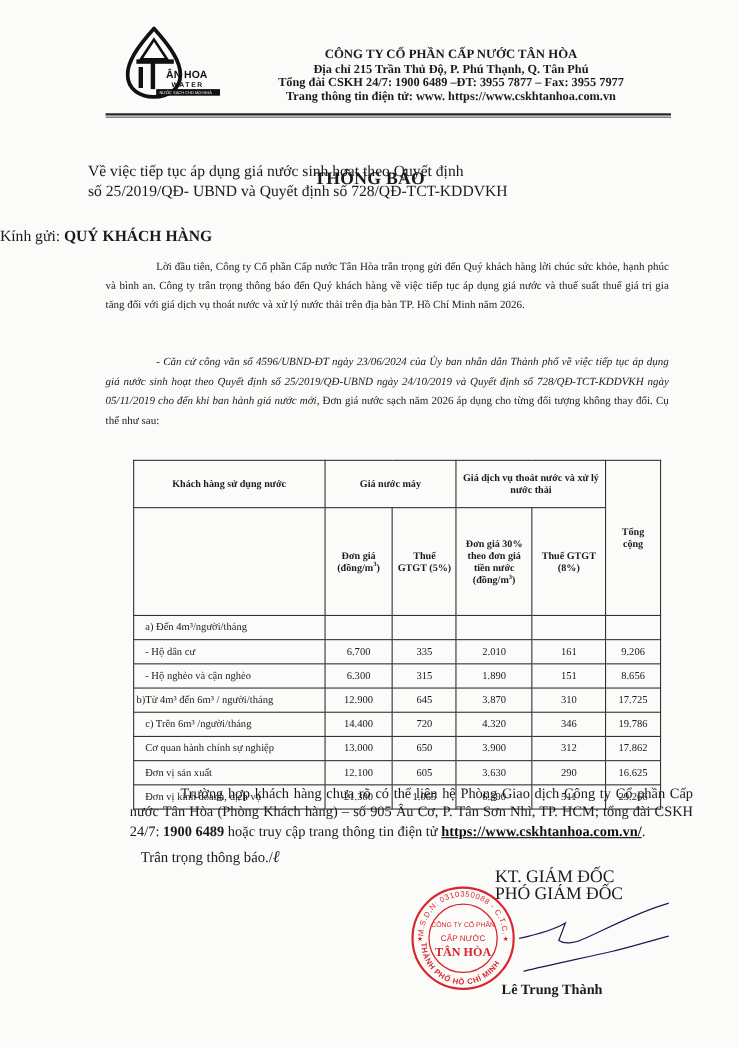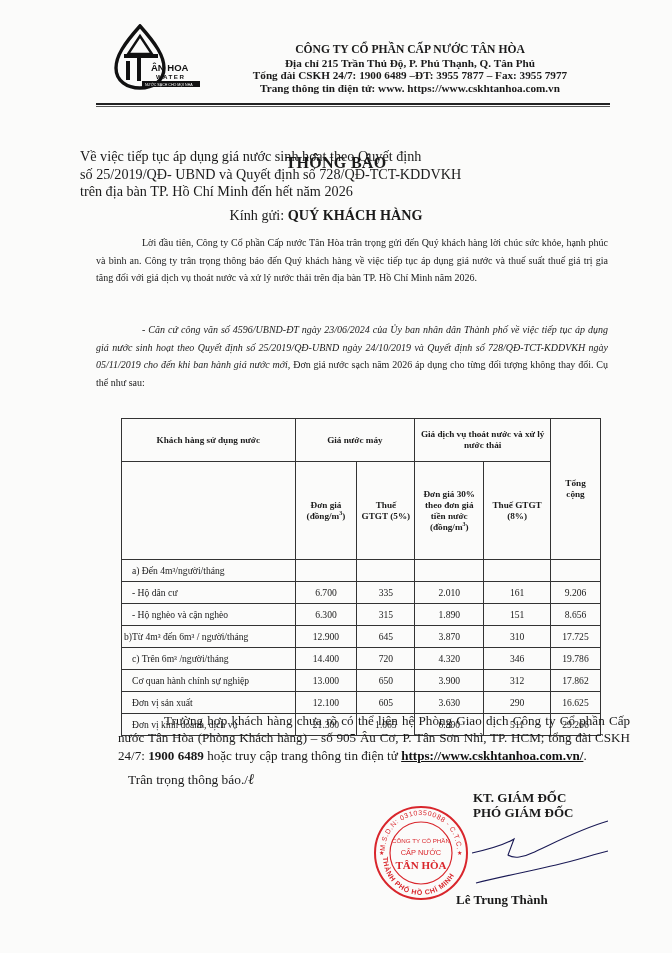--- a/index.html
+++ b/index.html
@@ -13,21 +13,21 @@
              font-weight: bold; font-size: 11.2px; line-height: 12.6px; }
   .company .name { font-size: 11.6px; font-family: Liberation Serif, serif; }
   .hr-thick { position: absolute; left: 96px; width: 514px; top: 103px; height: 2px; background: #222; }
   .hr-thin  { position: absolute; left: 96px; width: 514px; top: 106px; height: 1px; background: #555; }
 
   
   .title { position: absolute; left: 0; width: 672px; top: 126px; text-align: center;
            font-weight: bold; font-size: 16px; letter-spacing: 0.3px; margin-top: 28px; }
   .subtitle { position: absolute; left: 80px; width: 540px; top: 148px; text-align: left;
               font-size: 14.2px; line-height: 17.5px; }
-  .greeting { position: absolute; left: 0; width: 564px; top: 207px; text-align: center; font-size: 14.2px; padding-left: 44px; }
+  .greeting { position: absolute; left: 0; width: 564px; top: 207px; font-size: 14.2px; }
   .greeting b { font-weight: bold; }
 
   .para { position: absolute; left: 96px; width: 512px; font-size: 10px; line-height: 17.6px;
           text-align: justify; text-indent: 46px; }
   .p1 { top: 234px; }
   .p2 { top: 321px; font-style: italic; }
   .p2 .normal { font-style: normal; }
 
   
   table.prices { position: absolute; left: 121px; top: 418px; width: 480px; border-collapse: collapse;
@@ -43,22 +43,22 @@
 
   .para3 { position: absolute; left: 96px; width: 512px; top: 712px; font-size: 13.1px; line-height: 17.4px;
            text-align: justify; text-indent: 46px; margin-left: 22px; }
   .para3 b { font-weight: bold; }
   .para3 a { color: #111; font-weight: bold; text-decoration: underline; }
   .closing { position: absolute; left: 128px; top: 770px; font-size: 13.4px; }
   .closing .mark { font-family: "DejaVu Serif", serif; font-style: italic; font-size: 15px; }
 
   
   .stamp { position: absolute; left: 371px; top: 793px; width: 100px; height: 118px; }
-  .sig-title { position: absolute; left: 455px; top: 790px; width: 170px; text-align: left;
-               font-weight: bold; font-size: 13px; line-height: 15px; }
+  .sig-title { position: absolute; left: 432px; top: 790px; width: 170px; text-align: left;
+               font-weight: normal; font-size: 16px; line-height: 15px; }
   .sig-title .l1 { padding-left: 18px; }
   .sig-title .l2 { padding-left: 18px; }
   .signer { position: absolute; left: 456px; top: 892px; font-weight: bold; font-size: 13px; }
   .scribble { position: absolute; left: 470px; top: 815px; width: 140px; height: 80px; }
 </style>
 </head>
 <body>
 
 <div class="page">
 
@@ -80,21 +80,20 @@
     <div>Tổng đài CSKH 24/7: 1900 6489 –ĐT: 3955 7877 – Fax: 3955 7977</div>
     <div>Trang thông tin điện tử: www. https://www.cskhtanhoa.com.vn</div>
   </div>
   <div class="hr-thick"></div>
   <div class="hr-thin"></div>
 
   <div class="title">THÔNG BÁO</div>
   <div class="subtitle">
     <div>Về việc tiếp tục áp dụng giá nước sinh hoạt theo Quyết định</div>
     <div>số 25/2019/QĐ- UBND và Quyết định số 728/QĐ-TCT-KDDVKH</div>
-    <div>trên địa bàn TP. Hồ Chí Minh đến hết năm 2026</div>
   </div>
   <div class="greeting">
     <span>Kính gửi: </span><b>QUÝ KHÁCH HÀNG</b>
   </div>
 
   <div class="para p1">Lời đầu tiên, Công ty Cổ phần Cấp nước Tân Hòa trân trọng gửi đến Quý khách hàng lời chúc sức khỏe, hạnh phúc và bình an. Công ty trân trọng thông báo đến Quý khách hàng về việc tiếp tục áp dụng giá nước và thuế suất thuế giá trị gia tăng đối với giá dịch vụ thoát nước và xử lý nước thải trên địa bàn TP. Hồ Chí Minh năm 2026.</div>
   <div class="para p2">
     <span>- Căn cứ công văn số 4596/UBND-ĐT ngày 23/06/2024 của Ủy ban nhân dân Thành phố về việc tiếp tục áp dụng giá nước sinh hoạt theo Quyết định số 25/2019/QĐ-UBND ngày 24/10/2019 và Quyết định số 728/QĐ-TCT-KDDVKH ngày 05/11/2019 cho đến khi ban hành giá nước mới,</span><span class="normal"> Đơn giá nước sạch năm 2026 áp dụng cho từng đối tượng không thay đổi. Cụ thể như sau:</span>
   </div>
 

